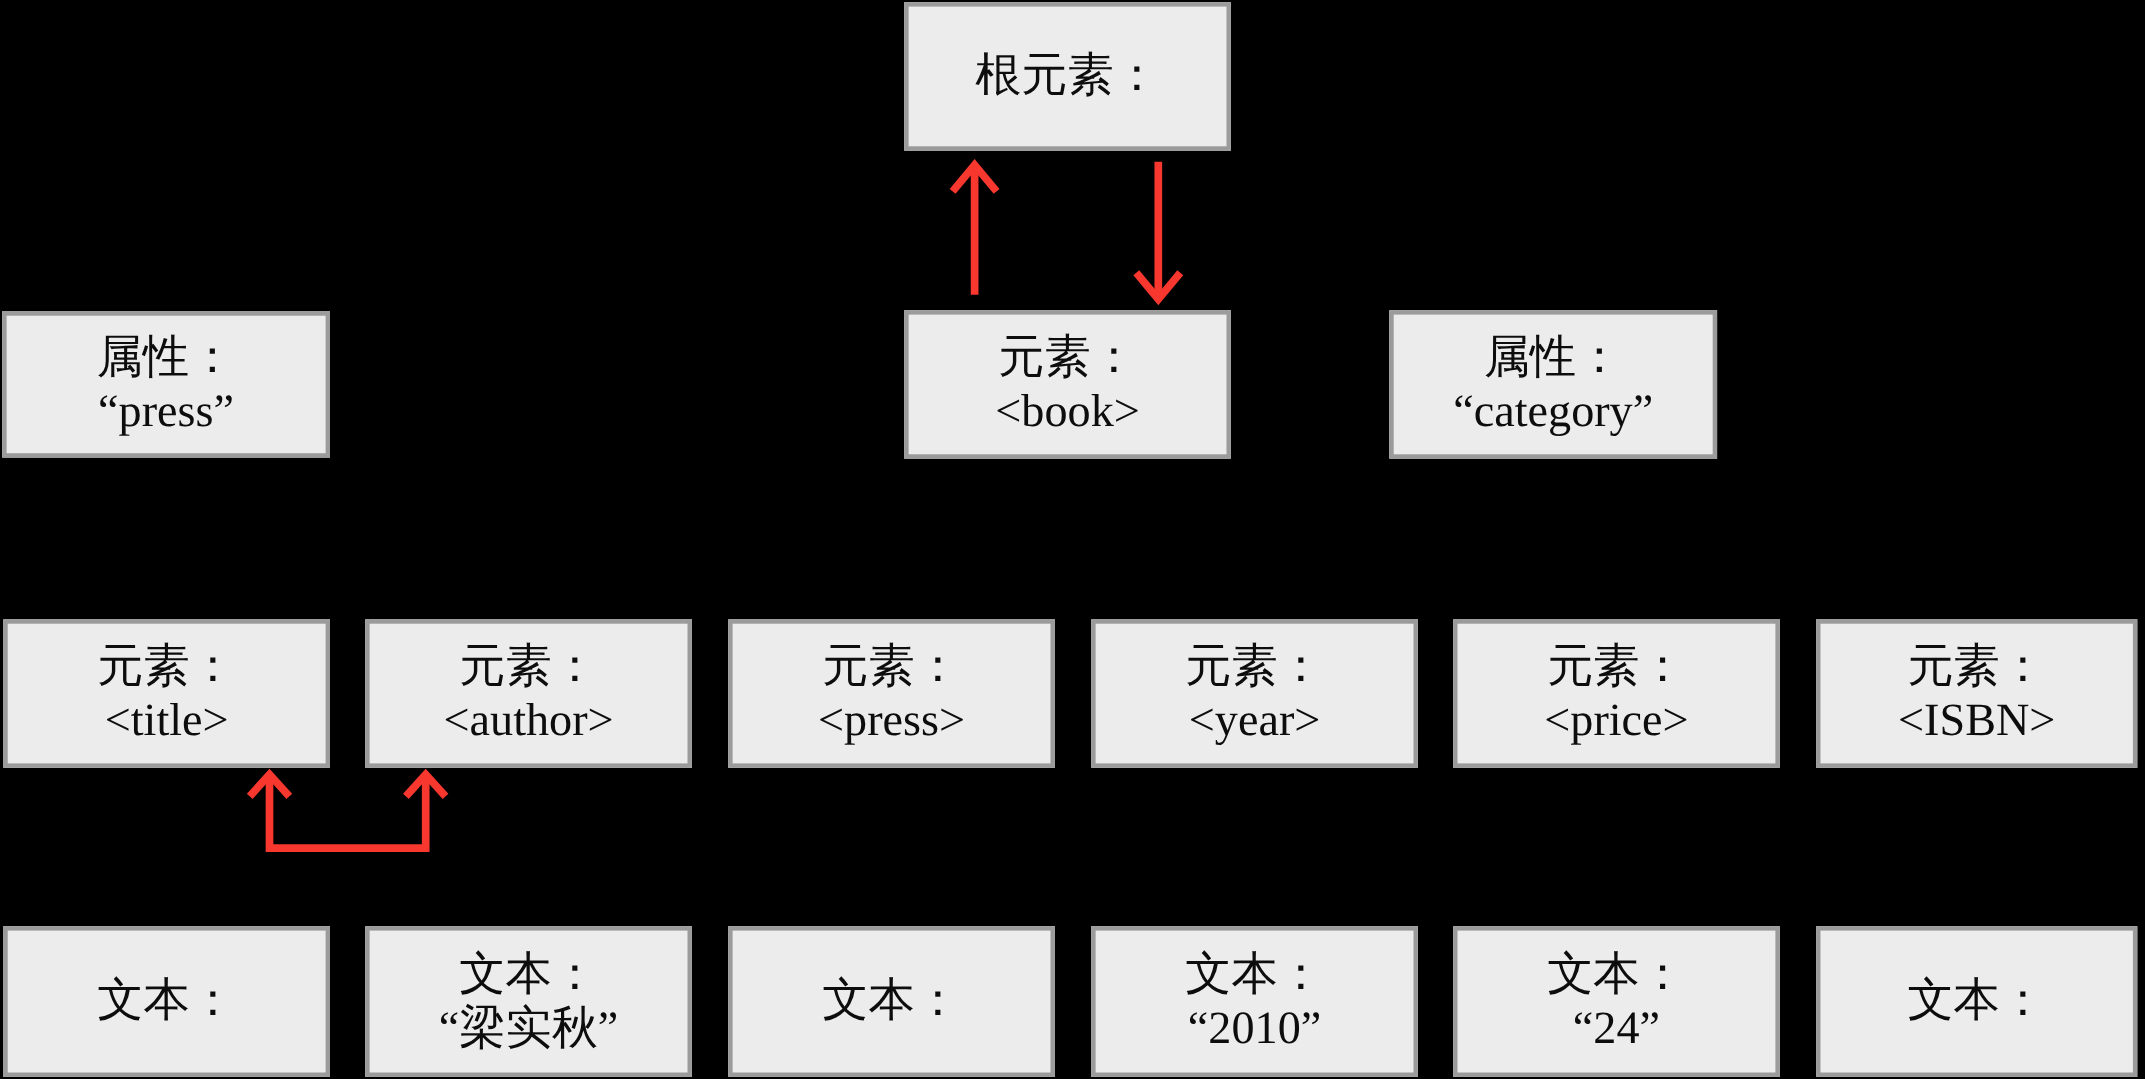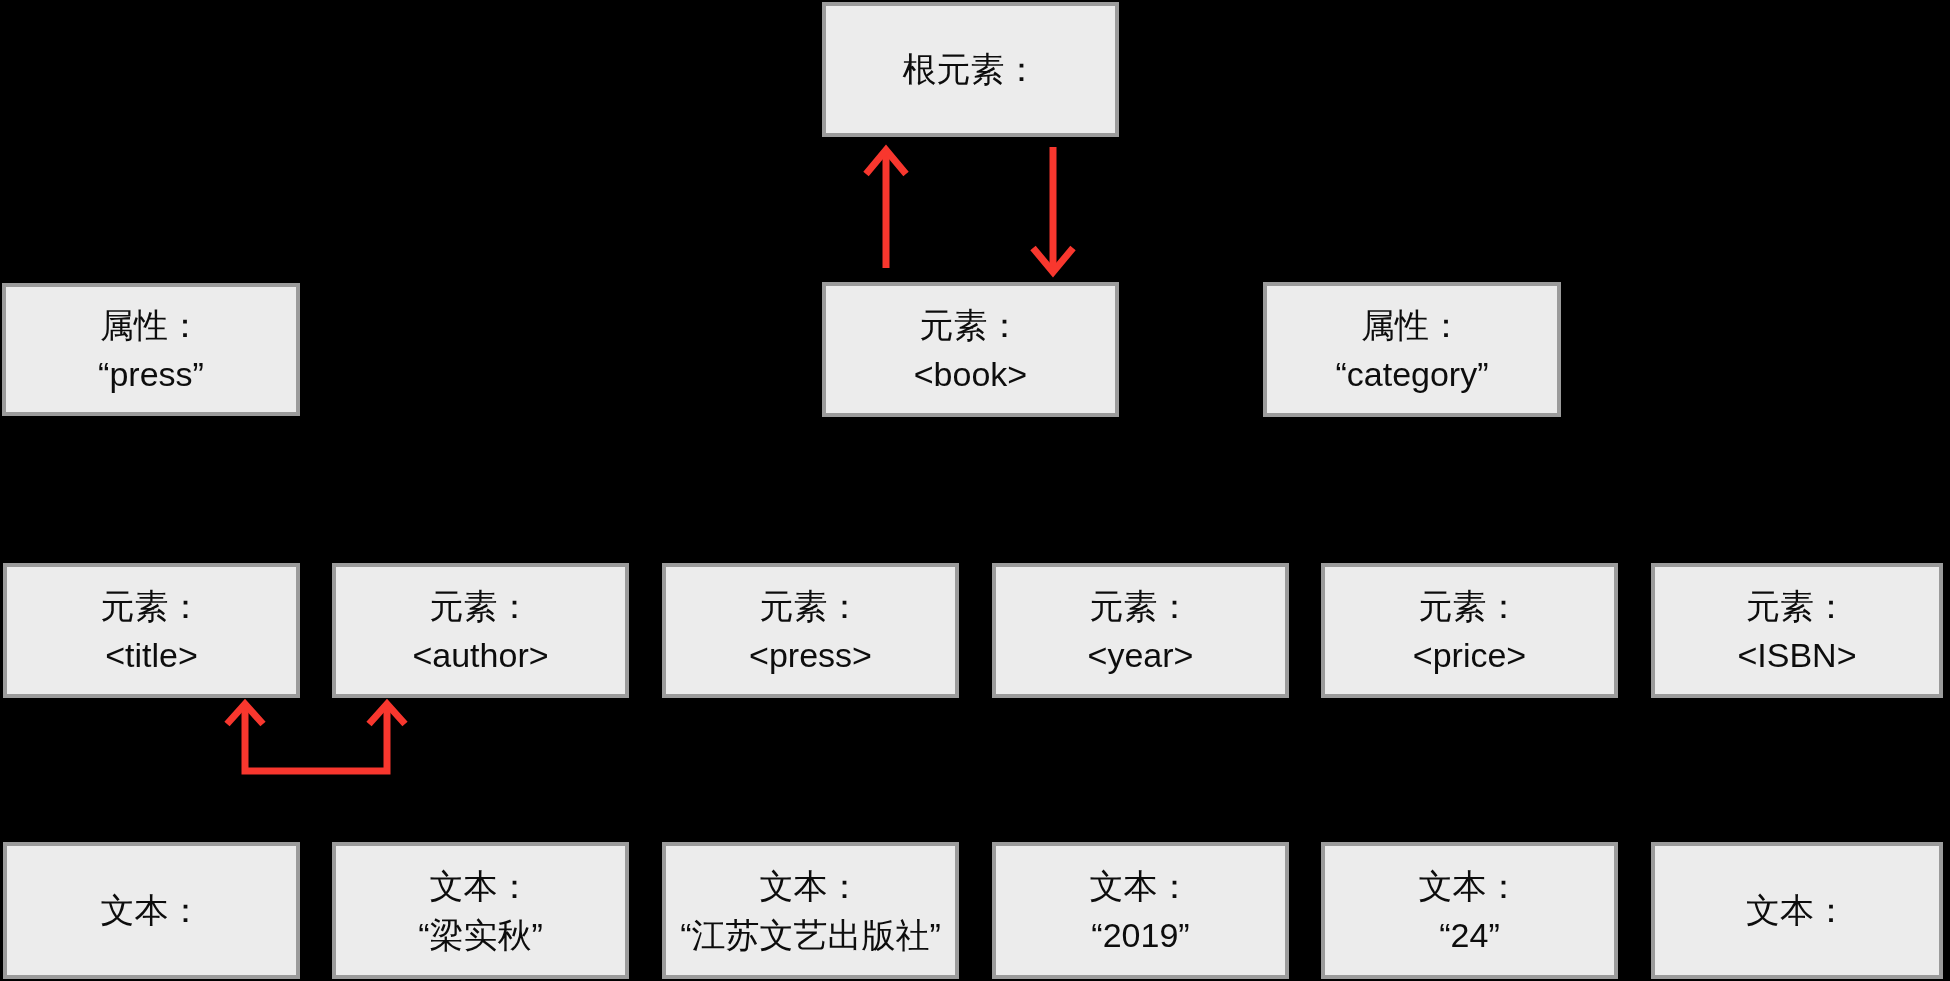--- a/index.html
+++ b/index.html
@@ -24,23 +24,24 @@
   .node {
     position: absolute;
     background: var(--box-fill);
     border: 4px solid var(--box-border);
     color: var(--text);
     display: flex;
     flex-direction: column;
     align-items: center;
     justify-content: center;
     text-align: center;
-    font-size: 34px;
+    font-size: 42px;
     line-height: 49px;
     white-space: nowrap;
+    font-family: Liberation Serif, serif;
   }
   
   .n-root          { left: 822px;  top: 2px;   width: 297px; height: 135px; }
   
   .n-attr-lang     { left: 2px;    top: 283px; width: 298px; height: 133px; }
   .n-book          { left: 822px;  top: 282px; width: 297px; height: 135px; }
   .n-attr-category { left: 1263px; top: 282px; width: 298px; height: 135px; }
   
   .n-title  { left: 3px;    top: 563px; width: 297px; height: 135px; }
   .n-author { left: 332px;  top: 563px; width: 297px; height: 135px; }
@@ -138,25 +139,24 @@
 
   <div class="node n-text-title">
     <span>文本：</span>
   </div>
   <div class="node n-text-author">
     <span>文本：</span>
     <span>“梁实秋”</span>
   </div>
   <div class="node n-text-press">
     <span>文本：</span>
-    <span>“江苏文艺出版社”</span>
   </div>
   <div class="node n-text-year">
     <span>文本：</span>
-    <span>“2019”</span>
+    <span>“2010”</span>
   </div>
   <div class="node n-text-price">
     <span>文本：</span>
     <span>“24”</span>
   </div>
   <div class="node n-text-isbn">
     <span>文本：</span>
   </div>
 
 </div>

